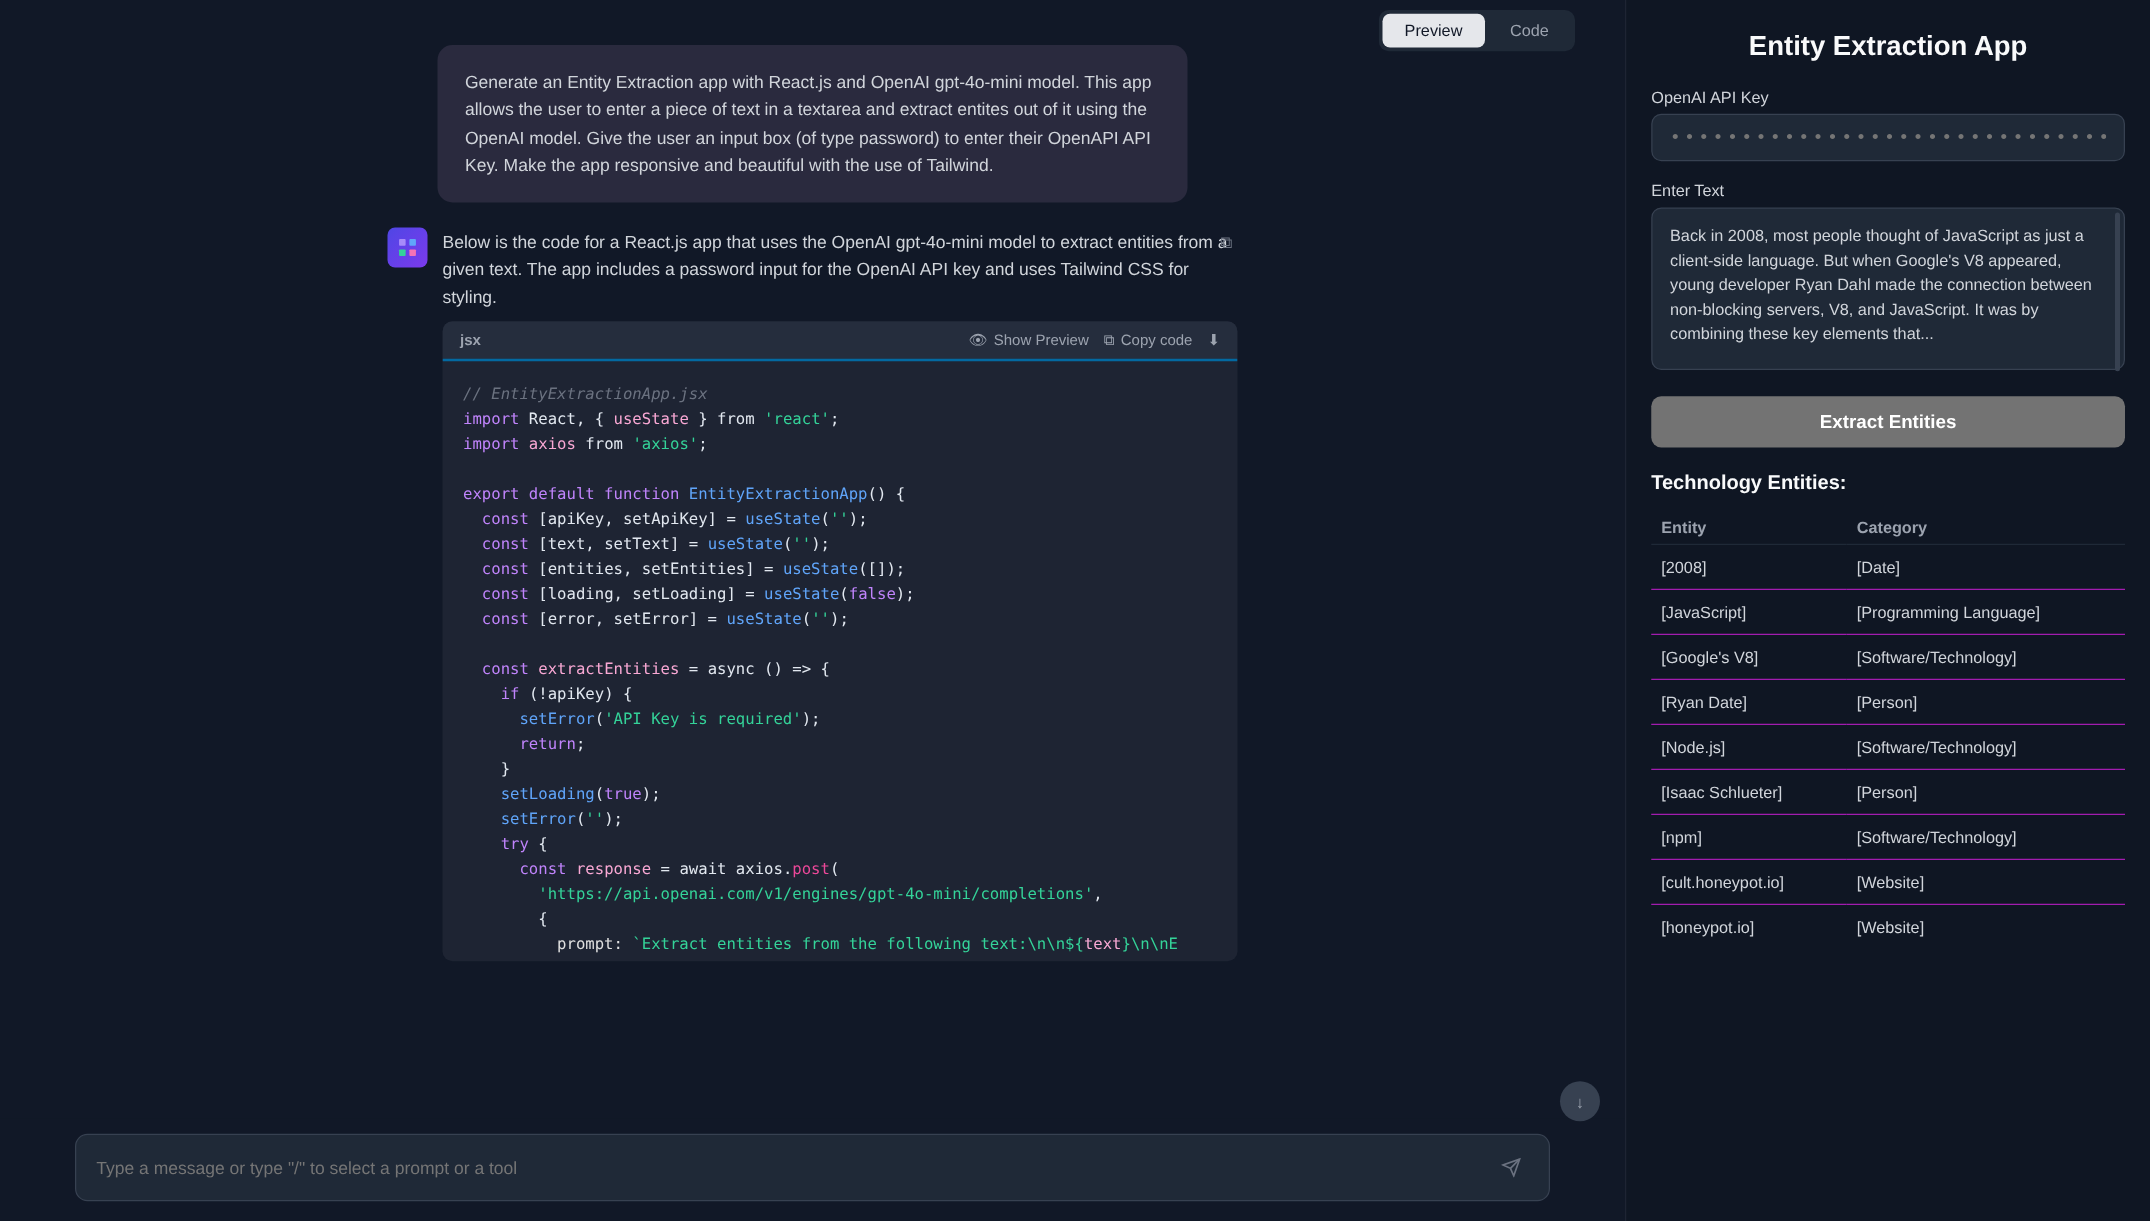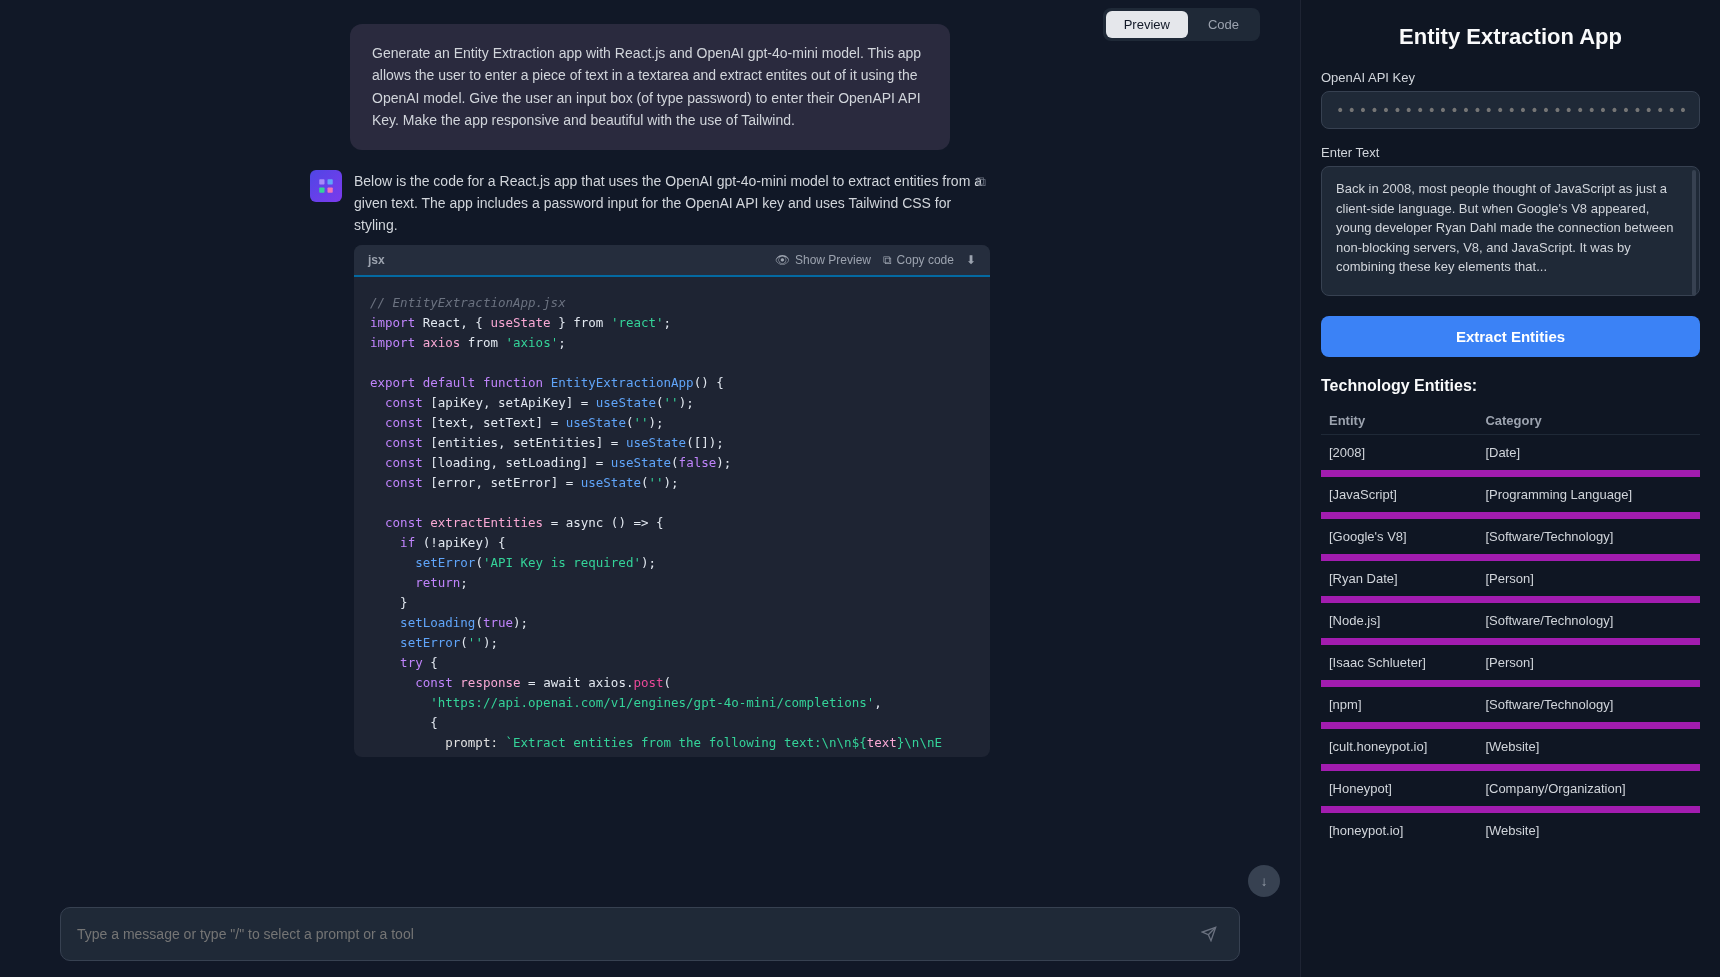--- a/index.html
+++ b/index.html
@@ -18,21 +18,21 @@
       display: flex;
       flex-direction: column;
       background: #111827;
       position: relative;
       overflow: hidden;
     }
 
     .chat-area {
       flex: 1;
       overflow-y: auto;
-      padding: 24px 60px;
+      padding: 36px 60px;
       display: flex;
       flex-direction: column;
       gap: 20px;
       align-items: center;
     }
 
     .user-message {
       background: #2a2a3e;
       border-radius: 12px;
       padding: 18px 22px;
@@ -295,21 +295,21 @@
       right: 4px;
       top: 4px;
       bottom: 4px;
       width: 4px;
       background: #374151;
       border-radius: 2px;
     }
 
     .extract-btn {
       width: 100%;
-      background: #3b82f6;
+      background: #737373;
       color: white;
       border: none;
       border-radius: 8px;
       padding: 12px;
       font-size: 15px;
       font-weight: 600;
       cursor: pointer;
       margin-bottom: 20px;
     }
 
@@ -331,21 +331,21 @@
       font-weight: 600;
       color: #9ca3af;
       padding: 6px 8px;
       border-bottom: 1px solid #1f2937;
     }
 
     .entities-table td {
       padding: 10px 8px;
       font-size: 13px;
       color: #d1d5db;
-      border-bottom: 7px solid #a21caf;
+      border-bottom: 1px solid #a21caf;
     }
 
     .entities-table tr:last-child td {
       border-bottom: none;
     }
   </style>
 </head>
 <body>
 
 <div style="position: fixed; top: 8px; right: 460px; z-index: 200;">
@@ -496,24 +496,20 @@
     </tr>
             <tr>
       <td>[npm]</td>
       <td>[Software/Technology]</td>
     </tr>
             <tr>
       <td>[cult.honeypot.io]</td>
       <td>[Website]</td>
     </tr>
             <tr>
-      <td>[Honeypot]</td>
-      <td>[Company/Organization]</td>
-    </tr>
-            <tr>
       <td>[honeypot.io]</td>
       <td>[Website]</td>
     </tr>
           </tbody>
       </table>
     </div>
   </div>
 </div>
 
 </body></html>

